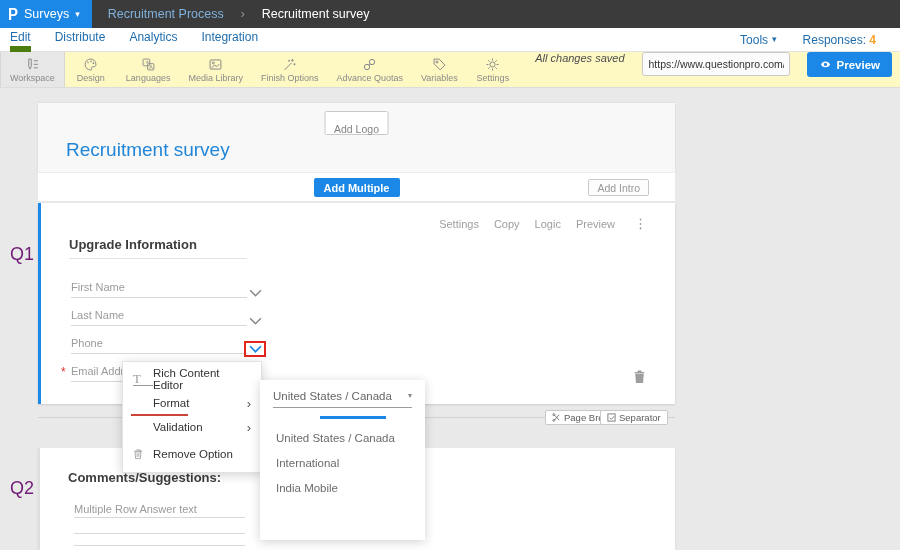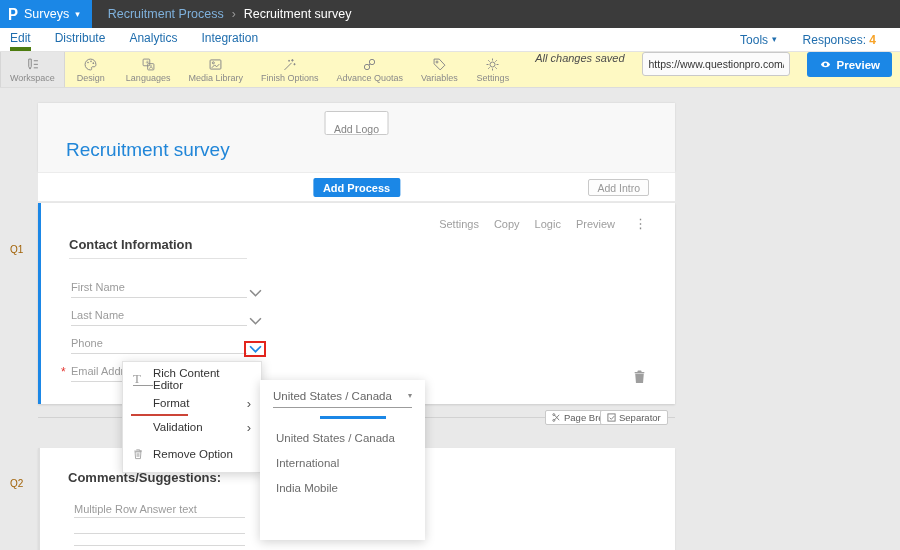--- a/index.html
+++ b/index.html
@@ -6,33 +6,33 @@
   html,body { width:900px; height:550px; }
   body { font-family:"Liberation Sans", sans-serif; background:#e9e9e9; overflow:hidden; }
   .screen { position:relative; width:900px; height:550px; background:#e9e9e9; }
 
   
   .topbar { height:28px; background:#3b3b3b; display:flex; align-items:center; }
   .logo-box { height:28px; background:#1b87e6; display:flex; align-items:center; gap:6px; padding:0 12px 0 8px; color:#fff; cursor:pointer; }
   .logo-glyph { font-weight:bold; font-size:15px; line-height:1; transform:scaleY(1.05); }
   .logo-box .menu-label { font-size:12.5px; }
   .caret { font-size:9px; line-height:1; }
-  .breadcrumb { display:flex; align-items:center; gap:8px; margin-left:16px; font-size:12.5px; }
+  .breadcrumb { display:flex; align-items:center; gap:17px; margin-left:16px; font-size:12.5px; }
   .breadcrumb .folder { color:#7fb1dc; cursor:pointer; }
   .breadcrumb .sep { color:#9a9a9a; font-size:12px; }
   .breadcrumb .current { color:#ffffff; }
   .topbar-right { margin-left:auto; display:flex; align-items:center; gap:7px; padding-right:8px; }
   .circle-btn { width:21px; height:21px; border:1.5px solid #e8e8e8; border-radius:50%; display:flex; align-items:center; justify-content:center; color:#fff; font-size:11px; font-weight:bold; cursor:pointer; background:transparent; }
   .upgrade-btn { height:21px; background:#f7a328; border:none; border-radius:11px; color:#fff; font-weight:bold; font-size:11px; padding:0 13px; cursor:pointer; font-family:"Liberation Sans",sans-serif; }
 
   
   .navrow { height:24px; background:#fff; display:flex; align-items:center; font-size:12px; color:#1f6dad; border-bottom:1px solid #e3e3e3; }
   .navrow .tabs { display:flex; gap:24px; padding-left:10px; }
   .nav-tab { cursor:pointer; padding:2px 0; }
-  .nav-tab.active { border-bottom:4px solid #4d7c0f; }
+  .nav-tab.active { border-bottom:6px solid #4d7c0f; }
   .navrow-right { margin-left:auto; display:flex; align-items:center; gap:26px; padding-right:24px; }
   .tools { cursor:pointer; display:flex; align-items:center; gap:4px; }
   .responses { cursor:pointer; }
   .responses .count { color:#f7a328; font-weight:bold; }
 
   
   .toolbar { height:36px; background:#fef9c3; border-bottom:1px solid #dcdcdc; display:flex; align-items:stretch; }
   .tb-tab { display:flex; flex-direction:column; align-items:center; justify-content:center; gap:1px; padding:0 9px; min-width:52px; cursor:pointer; color:#8a8a8a; }
   .tb-tab svg { display:block; }
   .tb-label { font-size:9px; color:#8a8a8a; white-space:nowrap; }
@@ -49,21 +49,21 @@
   .card { position:absolute; background:#fff; }
 
   .survey-head { left:38px; top:15px; width:637px; height:69px; background:#f8f8f8; box-shadow:0 0 2px rgba(0,0,0,.10); }
   .add-logo-btn { position:absolute; left:50%; transform:translateX(-50%); top:8px; height:18px; background:#fff; border:1px solid #c9c9c9; border-radius:2px; font-size:10.5px; color:#848484; padding:11px 9px; cursor:pointer; font-family:"Liberation Sans",sans-serif; }
   .survey-title { position:absolute; left:28px; bottom:11px; font-size:19px; color:#2186d8; }
 
   .add-q-row { left:38px; top:84px; width:637px; height:29px; background:#fff; border-top:1px solid #ececec; }
   .add-question-btn { position:absolute; left:50%; transform:translateX(-50%); top:5px; height:19px; background:#1b87e6; border:none; border-radius:2px; color:#fff; font-size:11px; font-weight:bold; padding:0 10px; cursor:pointer; font-family:"Liberation Sans",sans-serif; }
   .add-intro-btn { position:absolute; right:26px; top:6px; height:17px; background:#fdfdfd; border:1px solid #c9c9c9; border-radius:2px; color:#999; font-size:10.5px; padding:0 8px; cursor:pointer; font-family:"Liberation Sans",sans-serif; }
 
-  .q-side-label { position:absolute; left:10px; font-size:10px; color:#a16207; }
+  .q-side-label { position:absolute; left:10px; font-size:18px; color:#701a75; }
 
   
   .q1-card { left:38px; top:115px; width:637px; height:201px; border-left:3px solid #1b87e6; box-shadow:0 1px 2px rgba(0,0,0,.12); }
   .q-actions { position:absolute; top:13px; right:28px; display:flex; align-items:center; gap:15px; font-size:11px; color:#9e9e9e; }
   .q-action { cursor:pointer; }
   .more-dots { font-size:13px; color:#8a8a8a; cursor:pointer; margin-left:4px; }
   .q-title { position:absolute; left:28px; top:34px; font-size:13px; font-weight:bold; color:#3d3d3d; }
   .q-title-rule { position:absolute; left:28px; top:55px; width:178px; border-top:1px solid #e2e2e2; }
   .field-row { position:absolute; left:30px; width:176px; height:21px; border-bottom:1px solid #d8d8d8; font-size:11px; color:#9b9b9b; display:flex; align-items:flex-end; padding-bottom:4px; }
   .field-chevron { position:absolute; width:13px; height:9px; color:#8a8a8a; cursor:pointer; }
@@ -217,34 +217,34 @@
   </div>
 
   <div class="content">
 
     <div class="card survey-head">
       <button class="add-logo-btn">Add Logo</button>
       <div class="survey-title">Recruitment survey</div>
     </div>
 
     <div class="card add-q-row">
-      <button class="add-question-btn">Add Process</button>
+      <button class="add-question-btn">Add Multiple</button>
       <button class="add-intro-btn">Add Intro</button>
     </div>
 
     <div class="q-side-label" style="top:156px;">Q1</div>
     <div class="card q1-card">
       <div class="q-actions">
         <span class="q-action">Settings</span>
         <span class="q-action">Copy</span>
         <span class="q-action">Logic</span>
         <span class="q-action">Preview</span>
         <span class="more-dots">⋮</span>
       </div>
-      <div class="q-title">Contact Information</div>
+      <div class="q-title">Upgrade Information</div>
       <div class="q-title-rule"></div>
 
       <div class="field-row" style="top:74px;">
           <span>First Name</span>
         </div>
       <svg class="field-chevron" style="left:208px; top:86px;" viewBox="0 0 12 8">
           <polyline points="1,1 6,6 11,1" fill="none" stroke="currentColor" stroke-width="1.4"></polyline>
         </svg>
 
       <div class="field-row" style="top:102px;align-items:flex-end;">

